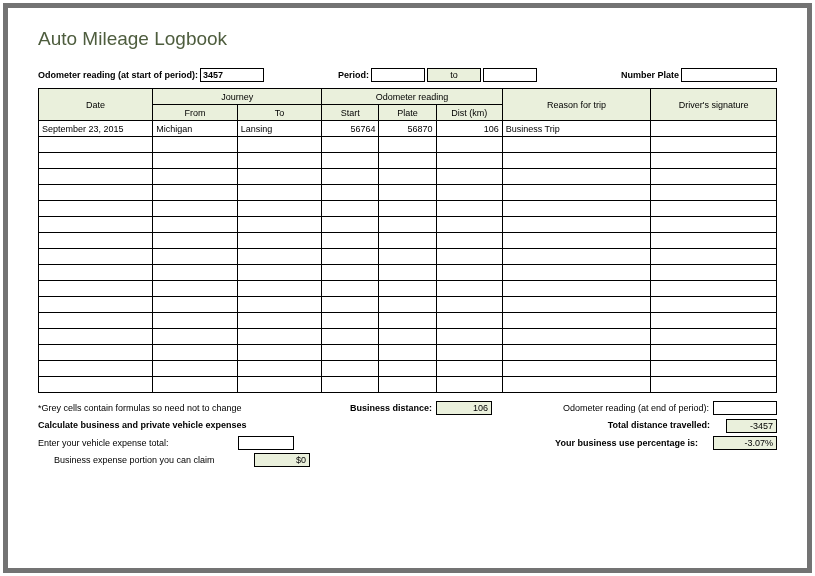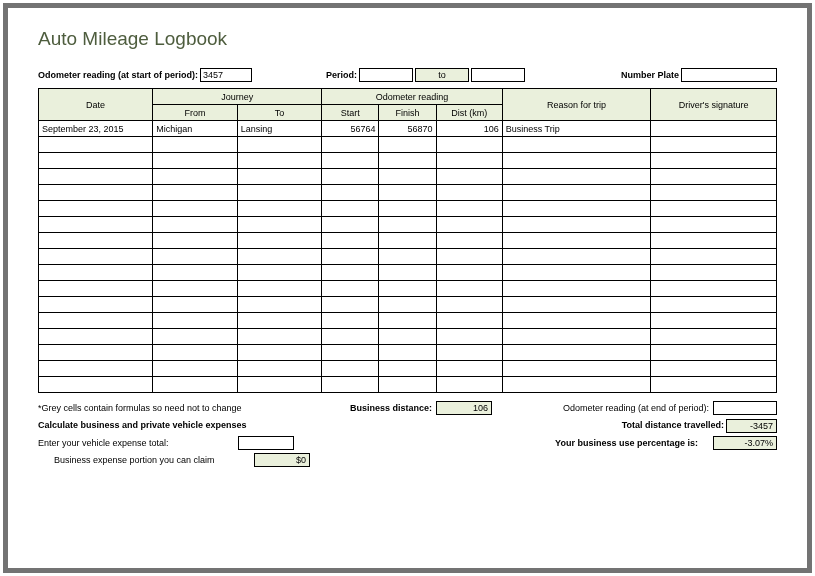--- a/index.html
+++ b/index.html
@@ -105,21 +105,21 @@
   .grow { flex: 1; }
 </style>
 </head>
 <body>
 
 <div class="frame">
   <h1 class="title">Auto Mileage Logbook</h1>
 
   <div class="header-row">
     <span class="lbl">Odometer reading (at start of period):</span>
-    <span class="hbox" style="width:52px;">3457</span>
+    <span class="hbox" style="width:64px;font-weight:bold;">3457</span>
     <span style="width:70px;"></span>
     <span class="lbl">Period:</span>
     <span class="hbox" style="width:54px;"></span>
     <span class="hbox green" style="width:54px; justify-content:center;">to</span>
     <span class="hbox" style="width:54px;"></span>
     <span class="grow"></span>
     <span class="lbl">Number Plate</span>
     <span class="hbox" style="width:96px;"></span>
   </div>
 
@@ -139,21 +139,21 @@
         <th rowspan="2">Date</th>
         <th colspan="2">Journey</th>
         <th colspan="3">Odometer reading</th>
         <th rowspan="2">Reason for trip</th>
         <th rowspan="2">Driver's signature</th>
       </tr>
       <tr>
         <th>From</th>
         <th>To</th>
         <th>Start</th>
-        <th>Finish</th>
+        <th>Plate</th>
         <th>Dist (km)</th>
       </tr>
     </thead>
     <tbody id="table-body">
         <tr>
           <td class="left">September 23, 2015</td>
           <td class="left">Michigan</td>
           <td class="left">Lansing</td>
           <td class="right">56764</td>
           <td class="right">56870</td>
@@ -330,21 +330,21 @@
       <span style="width:52px;"></span>
       <span class="bold" style="width:98px; text-align:right; padding-right:4px;">Business distance:</span>
       <span class="fbox green thick" style="width:56px;">106</span>
       <span class="grow"></span>
       <span style="text-align:right; padding-right:4px;">Odometer reading (at end of period):</span>
       <span class="fbox" style="width:64px;"></span>
     </div>
     <div class="footer-row">
       <span class="bold" style="width:300px;">Calculate business and private vehicle expenses</span>
       <span class="grow"></span>
-      <span class="bold" style="text-align:right; padding-right:2px;">Total distance travelled:</span>
+      <span class="bold" style="text-align:right; padding-right:16px;">Total distance travelled:</span>
       <span class="fbox green" style="width:51px;">-3457</span>
     </div>
     <div class="footer-row">
       <span style="width:200px;">Enter your vehicle expense total:</span>
       <span class="fbox" style="width:56px;"></span>
       <span class="grow"></span>
       <span class="bold" style="text-align:right; padding-right:15px;">Your business use percentage is:</span>
       <span class="fbox green thick" style="width:64px;">-3.07%</span>
     </div>
     <div class="footer-row">

